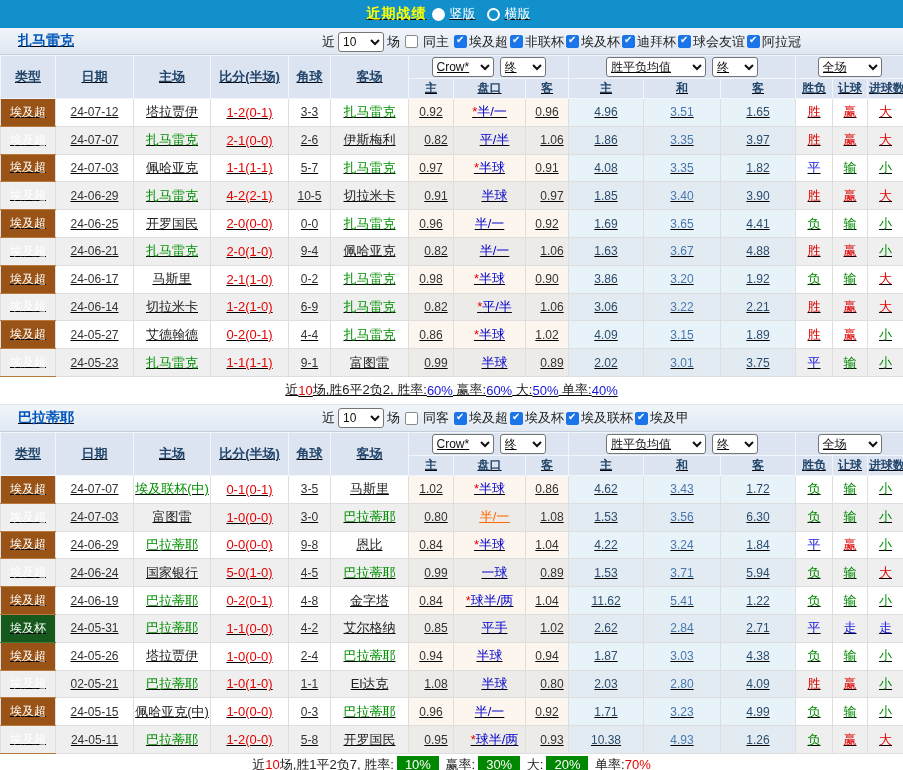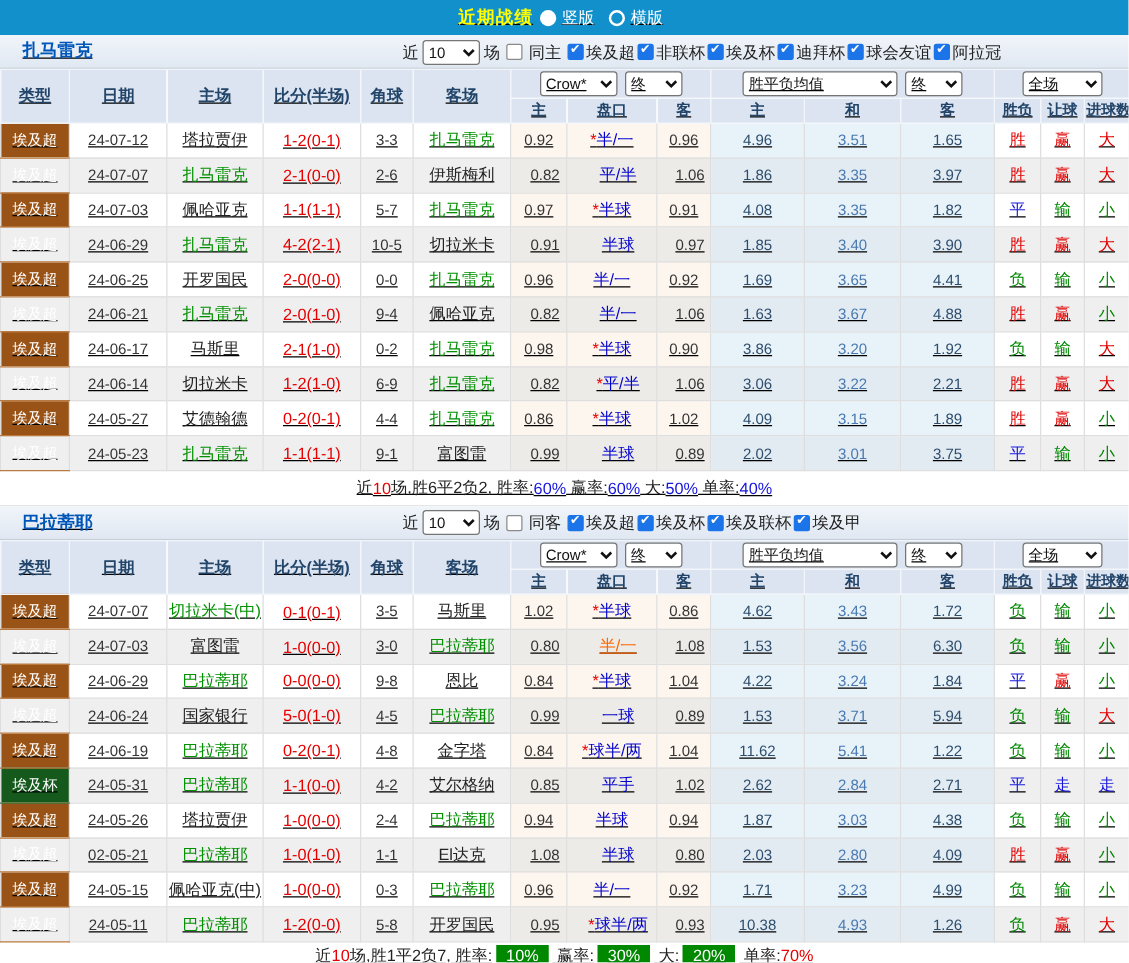--- a/index.html
+++ b/index.html
@@ -20,21 +20,21 @@
   .filters { position:absolute; left:322px; top:0; height:27px; display:flex; align-items:center; gap:3px; font-size:13px; color:#222; white-space:nowrap; }
   .filters .leagues { display:flex; align-items:center; }
   .cb { width:13px; height:13px; border:1px solid #8a8a8a; border-radius:2px; background:#fff; display:inline-block; position:relative; margin:0 2px; flex:none; }
   .cb.on { background:#1b74e8; border-color:#1b74e8; }
   .cb.on::after { content:"✔"; position:absolute; left:1px; top:-2px; color:#fff; font-size:10px; font-weight:bold; }
 
   select { font-size:12px; height:20px; border:1px solid #757575; border-radius:3px; background:#fff; color:#111; }
   .sel-recent { width:46px; }
   .sel-company { width:62px; }
   .sel-final { width:46px; }
-  .sel-avg { width:124px; }
+  .sel-avg { width:100px; }
   .sel-scope { width:64px; }
 
   
   table { border-collapse:collapse; table-layout:fixed; width:903px; }
   thead th { background:#dbe4f0; color:#23456a; font-weight:bold; border:1px solid #f2f6fa; white-space:nowrap; overflow:hidden; }
   thead tr.h1 th { height:22px; font-size:13px; }
   thead tr.h2 th { height:19px; font-size:12px; font-weight:bold; }
   thead th.main { font-size:13px; }
   thead th.ghead { background:#dbe4f0; }
   thead .gwrap { display:flex; align-items:center; justify-content:center; gap:6px; }
@@ -421,21 +421,21 @@
         <th>客</th>
         <th>胜负</th>
         <th>让球</th>
         <th>进球数</th>
       </tr>
     </thead>
     <tbody id="tbody-1">
         <tr class="odd">
           <td class="type">埃及超</td>
           <td class="date">24-07-07</td>
-          <td class="team self">切拉米卡(中)</td>
+          <td class="team self">埃及联杯(中)</td>
           <td class="score">0-1(0-1)</td>
           <td class="corner">3-5</td>
           <td class="team">马斯里</td>
           <td class="odd crow">1.02</td>
           <td class="pan crow"><span class="star">*</span><span>半球</span></td>
           <td class="odd crow">0.86</td>
           <td class="avg">4.62</td>
           <td class="avg draw">3.43</td>
           <td class="avg">1.72</td>
           <td class="res" style="color: rgb(0, 136, 0);">负</td>

